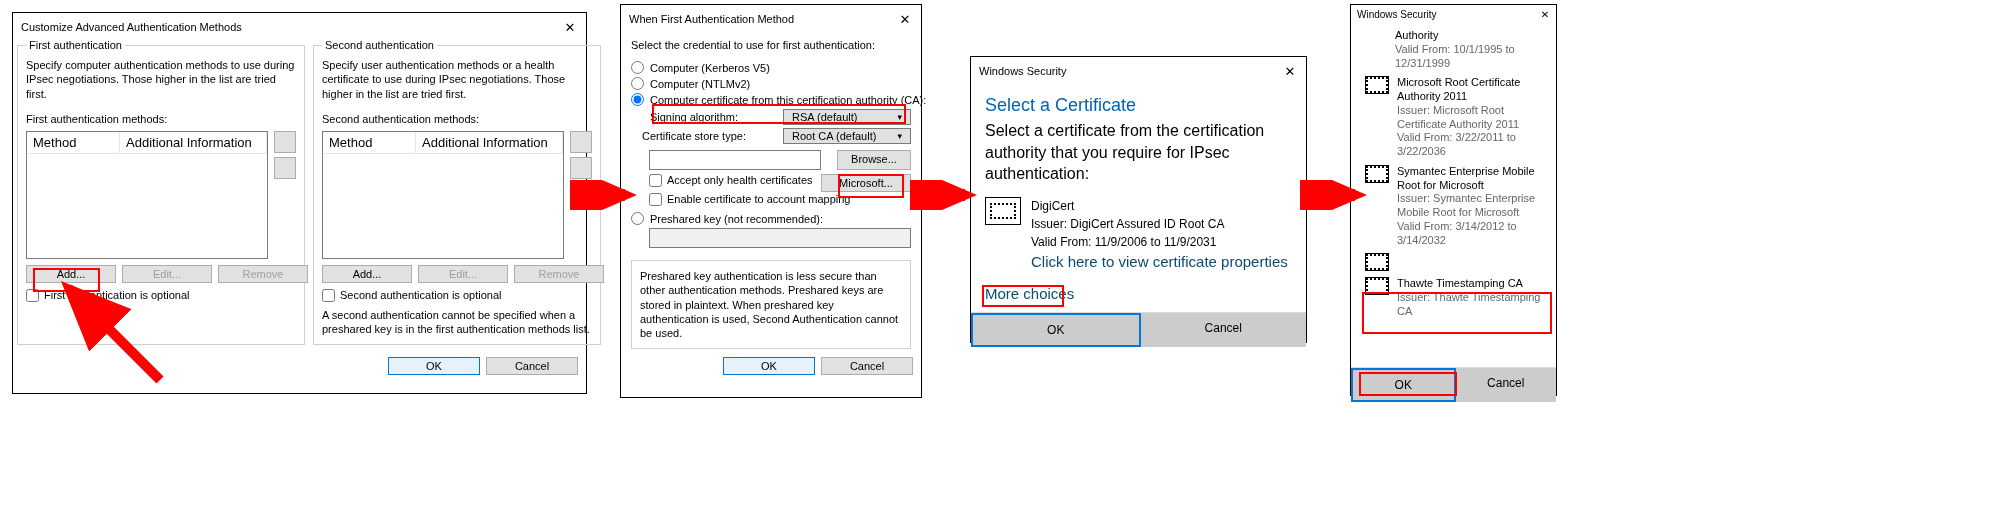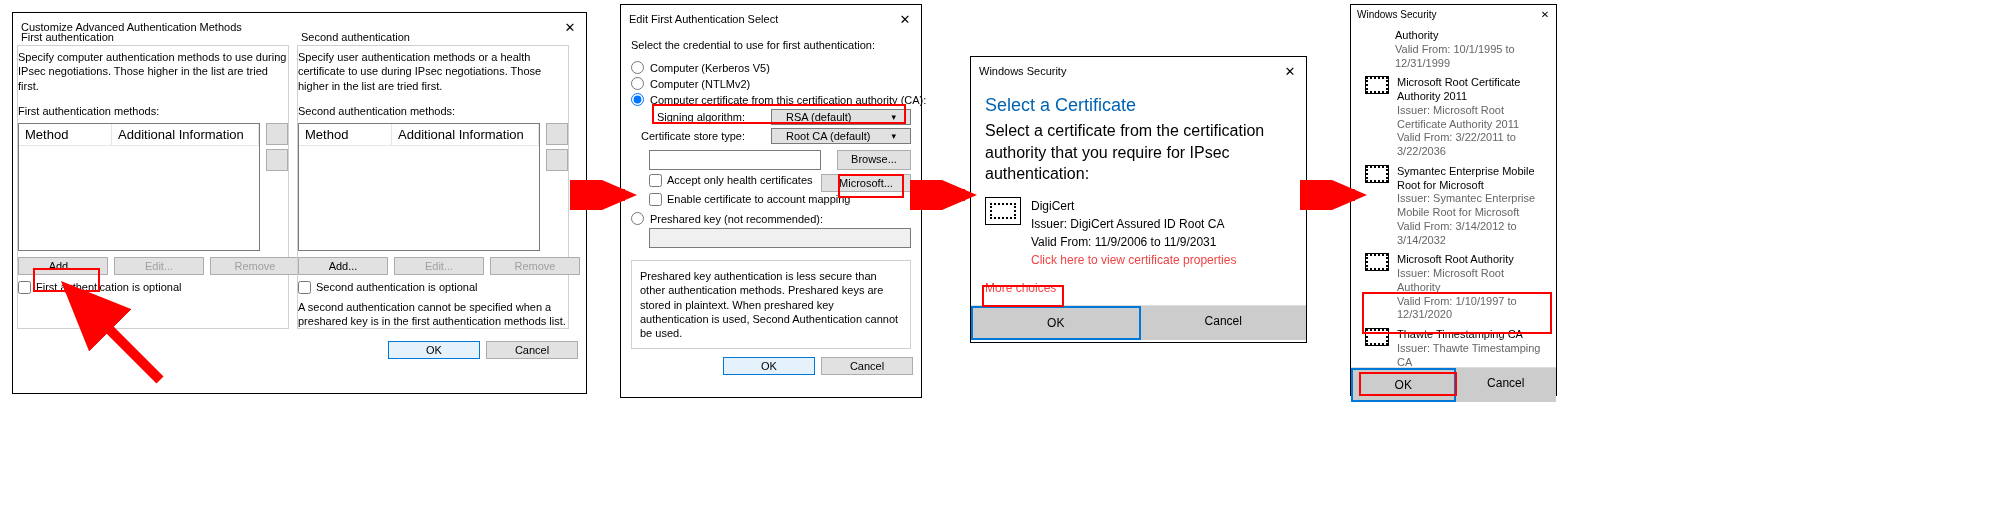--- a/index.html
+++ b/index.html
@@ -1,20 +1,20 @@
 <!DOCTYPE html>
 <html><head>
 <meta charset="utf-8">
 <style>
   body{margin:0;background:#fff;font-family:"Segoe UI",Tahoma,sans-serif;font-size:11px;color:#000;white-space:nowrap}
   .stage{position:relative;width:1997px;height:507px;overflow:hidden}
   .dlg{position:absolute;background:#fff;border:1px solid #000}
   .titlebar{display:flex;align-items:center;justify-content:space-between;padding:4px 4px 4px 8px;font-size:11px}
   .close-x{width:24px;height:20px;display:flex;align-items:center;justify-content:center;font-size:13px}
-  .group{border:1px solid #d0d0d0;margin:4px;}
+  .group{border:1px solid #d0d0d0;margin:4px;padding:8px}
   .group-title{position:relative;top:-15px;background:#fff;display:inline-block;padding:0 3px;font-size:11px}
   .group-body{margin-top:-8px}
   .desc{font-size:11px;line-height:1.3;white-space:normal}
   .tbl{border:1px solid #7a7a7a;height:126px;background:#fff;margin-top:6px;display:flex;flex-direction:column}
   .tbl-hdr{display:flex;background:#fff;font-size:13px}
   .tbl-hdr span{border-right:1px solid #e5e5e5;border-bottom:1px solid #e5e5e5;padding:3px 6px}
   .btncol{display:flex;flex-direction:column;gap:4px;margin-left:6px;margin-top:6px}
   .tinybtn{width:20px;height:20px;background:#e1e1e1;border:1px solid #adadad}
   .rowbtns{display:flex;gap:6px;margin-top:6px}
   .wbtn{min-width:68px;padding:2px 10px;background:#e1e1e1;border:1px solid #adadad;font-size:11px;text-align:center}
@@ -22,30 +22,30 @@
   .chk{display:flex;align-items:flex-start;gap:5px;font-size:11px;margin-top:6px}
   .chk input{width:13px;height:13px;margin:0}
   .dlg-foot{display:flex;justify-content:flex-end;gap:6px;padding:8px}
   .okbtn{min-width:70px;padding:2px 10px;border:1px solid #0078d7;background:#e5f1fb;font-size:11px;text-align:center}
   .cbtn{min-width:70px;padding:2px 10px;border:1px solid #adadad;background:#e1e1e1;font-size:11px;text-align:center}
   .hl{position:absolute;border:2px solid #f00;pointer-events:none}
   .arrow{position:absolute;pointer-events:none}
   .radio{display:flex;align-items:center;gap:6px;font-size:11px;margin:3px 0}
   .radio input{margin:0}
   .formrow{display:flex;align-items:center;font-size:11px;margin:3px 0}
-  .formrow .lbl{flex:1;text-align:right;padding-right:26px}
-  .combo{border:1px solid #7a7a7a;background:#e1e1e1;padding:1px 14px;font-size:11px;width:110px;display:flex;justify-content:space-between;align-items:center}
+  .formrow .lbl{flex:1;text-align:center;padding-right:26px}
+  .combo{border:1px solid #7a7a7a;background:#e1e1e1;padding:1px 8px;font-size:11px;width:110px;display:flex;justify-content:space-between;align-items:center}
   .combo:after{content:"▾";font-size:9px}
   .txt{border:1px solid #7a7a7a;height:18px;background:#fff}
   .noteb{border:1px solid #d0d0d0;padding:8px;font-size:11px;white-space:normal;line-height:1.3;margin:6px 10px 0 10px}
   .sec-title{font-size:18px;color:#0063b1;margin:10px 14px 4px 14px}
   .sec-body{font-size:16px;margin:0 14px;white-space:normal;line-height:1.35}
   .cert-ico{width:34px;height:26px;border:1px solid #000;display:flex;align-items:center;justify-content:center;font-size:10px;background:#fff}
   .cert-ico:before{content:"";display:block;width:22px;height:12px;border:2px dotted #000}
-  .link{color:#ef4444;font-size:12px}
+  .link{color:#0c4a6e;font-size:15px}
   .secbtns{display:flex;margin-top:10px;border-top:1px solid #ddd}
   .secbtns div{flex:1;text-align:center;padding:8px 0;font-size:12px}
   .cli{display:flex;gap:8px;margin:6px 14px}
   .cli .txts{font-size:11px;line-height:1.25;white-space:normal}
   .cli .n{color:#000}
   .cli .s{color:#666}
 </style>
 </head>
 <body>
 
@@ -116,21 +116,21 @@
     </div>
   </div>
   <div class="dlg-foot">
     <div class="okbtn">OK</div>
     <div class="cbtn">Cancel</div>
   </div>
 </div>
 
 <div class="dlg" style="left:620px;top:4px;width:300px;height:392px">
   <div class="titlebar">
-    <span>Edit First Authentication Select</span>
+    <span>When First Authentication Method</span>
     <span class="close-x">✕</span>
   </div>
   <div style="padding:6px 10px">
     <div>Select the credential to use for first authentication:</div>
     <label class="radio" style="margin-top:10px">
           <input type="radio" name="r" style="">
           <span>Computer (Kerberos V5)</span>
         </label>
     <label class="radio">
           <input type="radio" name="r" style="">
@@ -226,25 +226,20 @@
         <div class="cli">
           <div class="cert-ico" style="width:22px;height:16px"></div>
           <div class="txts">
             <div class="n">Symantec Enterprise Mobile Root for Microsoft</div>
             <div class="s">Issuer: Symantec Enterprise Mobile Root for Microsoft</div>
             <div class="s">Valid From: 3/14/2012 to 3/14/2032</div>
           </div>
         </div>
         <div class="cli">
           <div class="cert-ico" style="width:22px;height:16px"></div>
-          <div class="txts">
-            <div class="n">Microsoft Root Authority</div>
-            <div class="s">Issuer: Microsoft Root Authority</div>
-            <div class="s">Valid From: 1/10/1997 to 12/31/2020</div>
-          </div>
         </div>
         <div class="cli">
           <div class="cert-ico" style="width:22px;height:16px"></div>
           <div class="txts">
             <div class="n">Thawte Timestamping CA</div>
             <div class="s">Issuer: Thawte Timestamping CA</div>
           </div>
         </div>
       </div>
   <div class="secbtns" style="margin-top:0">

